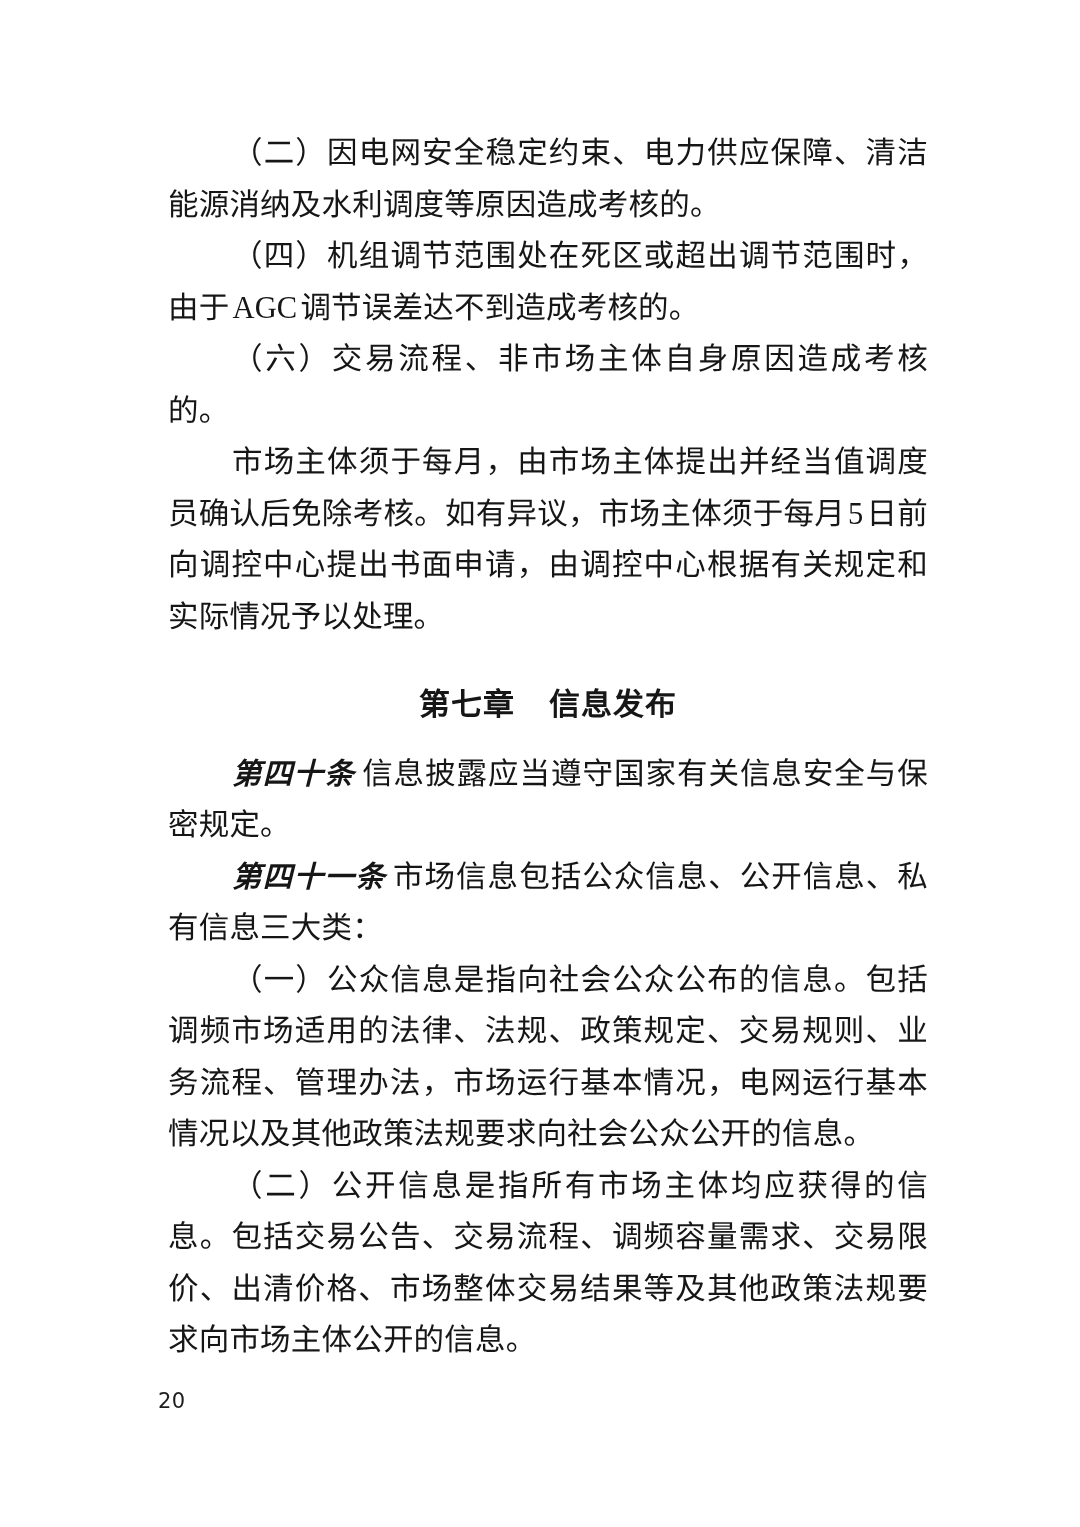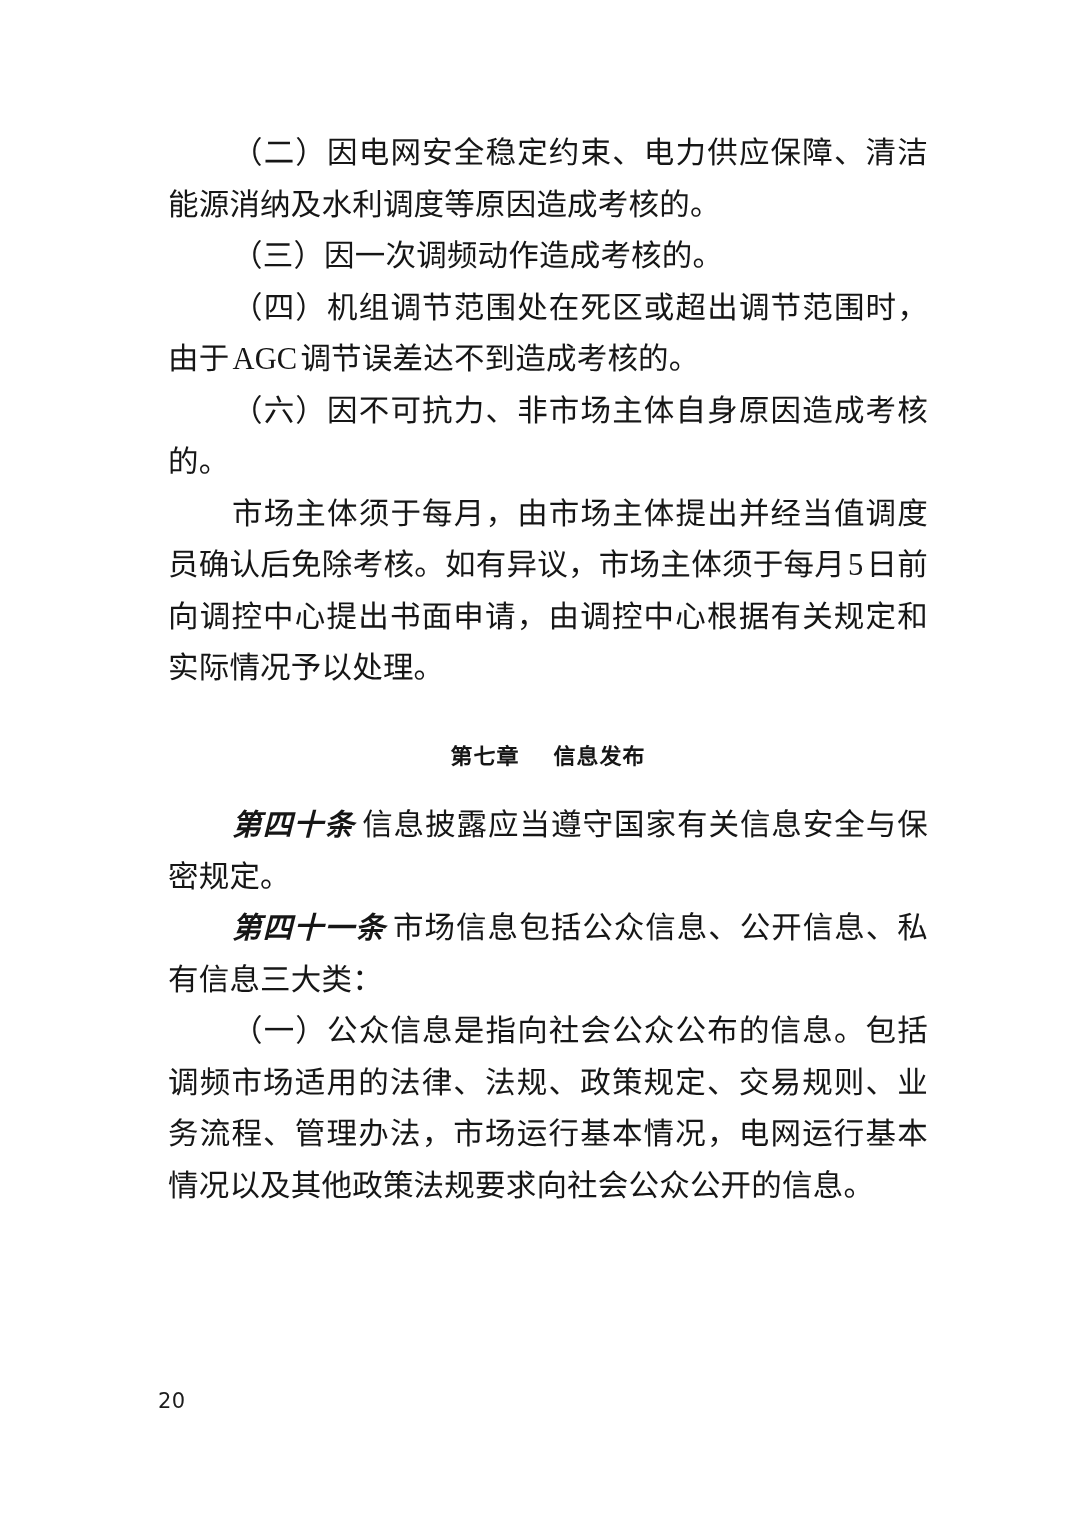--- a/index.html
+++ b/index.html
@@ -46,21 +46,21 @@
 
   
   .para.condensed {
     font-size: 30px;
     letter-spacing: -0.4px;
   }
 
   
   .chapter-heading {
     font-family: "DejaVu Sans", "Liberation Sans", sans-serif;
-    font-size: 22px;
+    font-size: 31px;
     font-weight: 700;
     line-height: 51.5px;
     text-align: center;
     text-indent: 0;
     letter-spacing: 1px;
     margin: 0;
     padding-top: 36px;
     padding-bottom: 18px;
   }
   .chapter-heading .gap {
@@ -98,35 +98,35 @@
 </style>
 </head>
 <body>
 
 <div class="page">
 
   <div class="textblock">
 
     <p class="para">（二）因电网安全稳定约束、电力供应保障、清洁能源消纳及水利调度等原因造成考核的。</p>
 
-    <p class="para">（三）因一次调频动作造成考核的。</p>
 
     <p class="para"><span>（四）机组调节范围处在死区或超出调节范围时，由于</span><span class="latin">AGC</span><span>调节误差达不到造成考核的。</span></p>
 
 
-    <p class="para">（六）因不可抗力、非市场主体自身原因造成考核的。</p>
+    <p class="para">（六）交易流程、非市场主体自身原因造成考核的。</p>
 
     <p class="para"><span>市场主体须于每月，由市场主体提出并经当值调度员确认后免除考核。如有异议，市场主体须于每月</span><span class="latin">5</span><span>日前向调控中心提出书面申请，由调控中心根据有关规定和实际情况予以处理。</span></p>
 
     <h2 class="chapter-heading"><span>第七章</span><span class="gap"></span><span>信息发布</span></h2>
 
     <p class="para"><span class="article-no">第四十条</span><span>信息披露应当遵守国家有关信息安全与保密规定。</span></p>
 
     <p class="para"><span class="article-no">第四十一条</span><span>市场信息包括公众信息、公开信息、私有信息三大类：</span></p>
 
     <p class="para">（一）公众信息是指向社会公众公布的信息。包括调频市场适用的法律、法规、政策规定、交易规则、业务流程、管理办法，市场运行基本情况，电网运行基本情况以及其他政策法规要求向社会公众公开的信息。</p>
 
+    <p class="para">（二）公开信息是指所有市场主体均应获得的信息。包括交易公告、交易流程、调频容量需求、交易限价、出清价格、市场整体交易结果等及其他政策法规要求向市场主体公开的信息。</p>
 
   </div>
 
   <div class="page-number">20</div>
 
 </div>
 
 </body></html>

